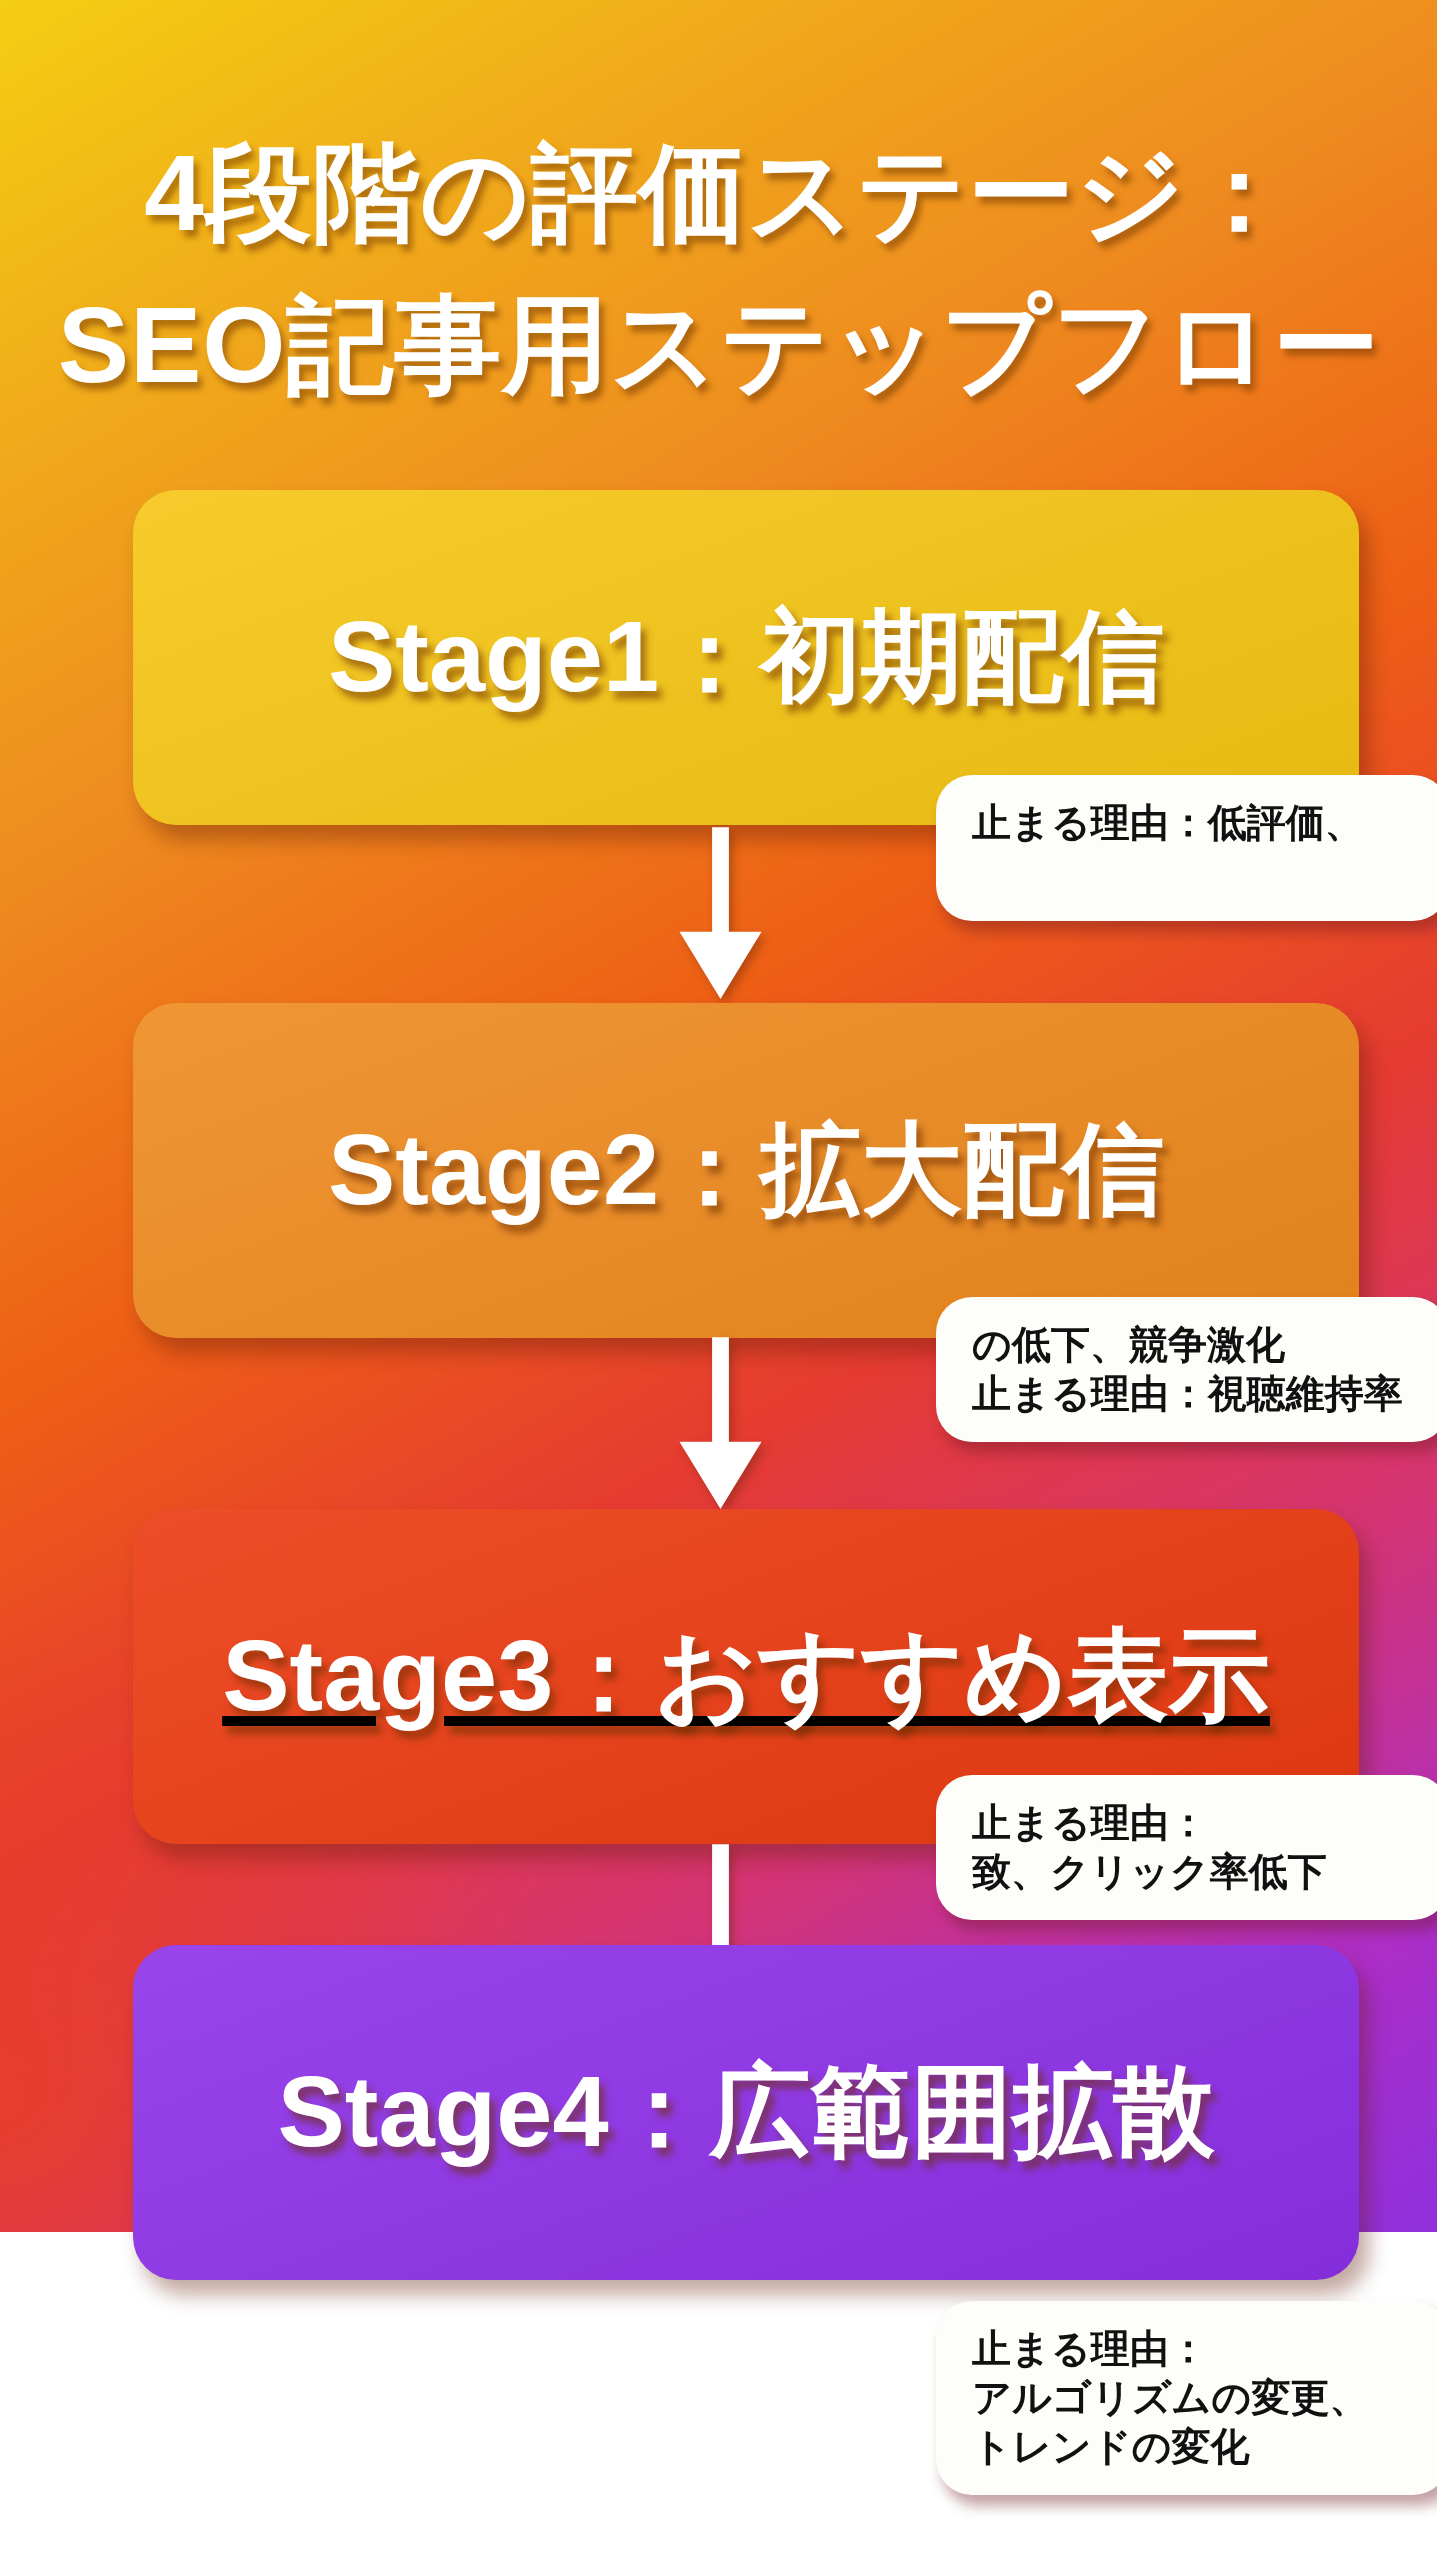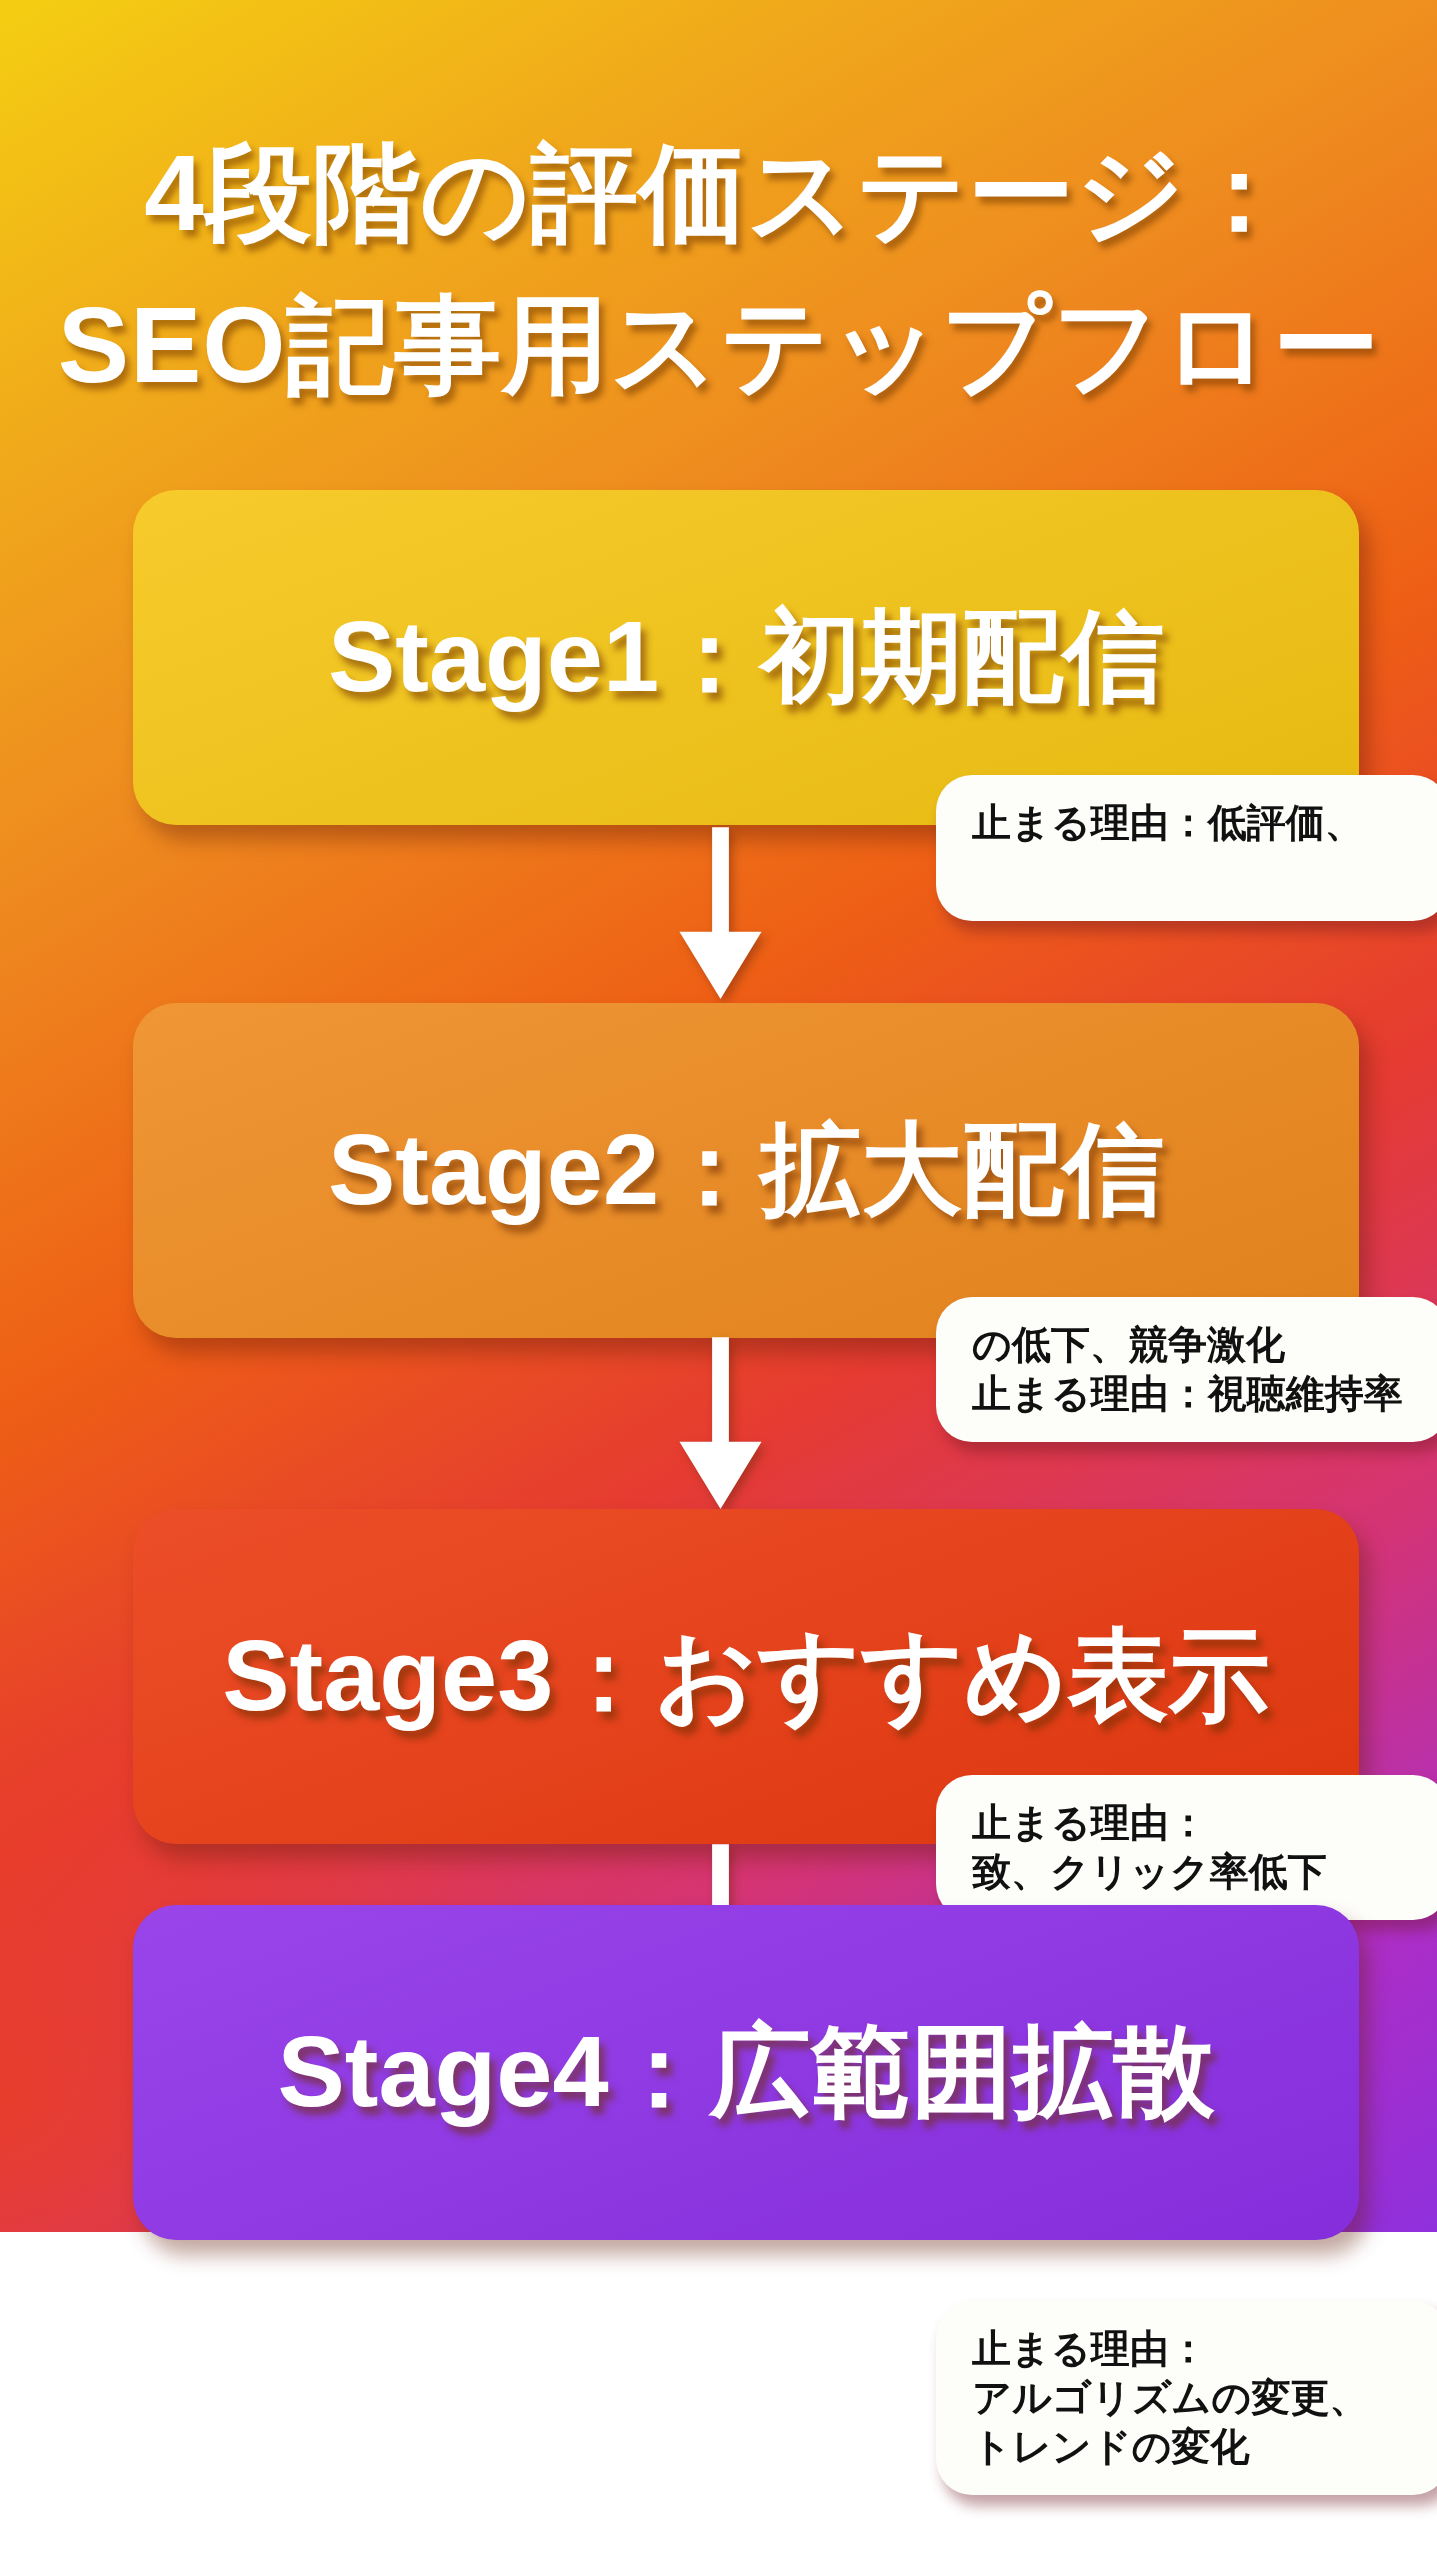--- a/index.html
+++ b/index.html
@@ -43,22 +43,22 @@
     border-radius:43px;
     display:flex;
     align-items:center;
     justify-content:center;
     box-shadow:9.4px 15px 20.6px rgba(100,30,10,.38);
     background-image:linear-gradient(160deg, rgba(255,255,255,.10), rgba(0,0,0,.06));
     margin-left:28px;
   }
   .box-1{top:490px;}
   .box-2{top:1003px;}
-  .box-3{top:1509px;}
-  .box-4{top:1905px;}
+  .box-3{top:1509px;text-decoration:underline;}
+  .box-4{top:1945px;}
   .stage-label{
     color:#ffffff;
     font-size:101px;
     font-weight:900;
     white-space:nowrap;
     text-shadow:5.6px 8.4px 7.5px rgba(110,45,0,.55);
   }
   .note{
     position:absolute;
     left:936px;

